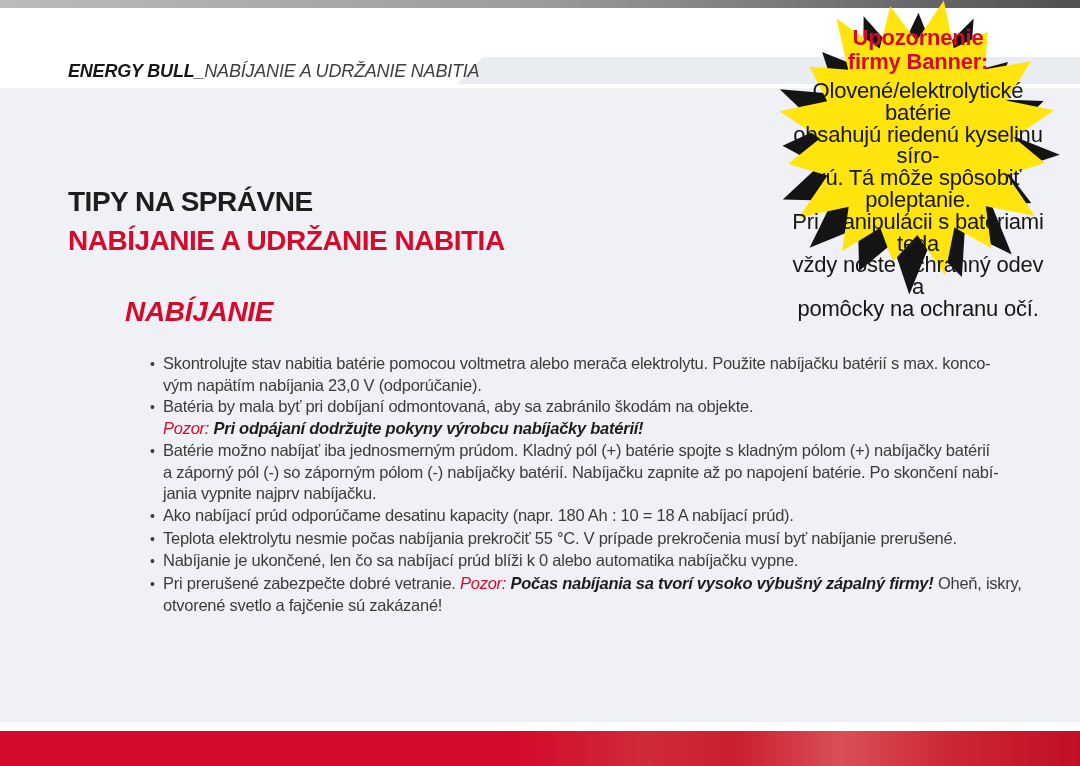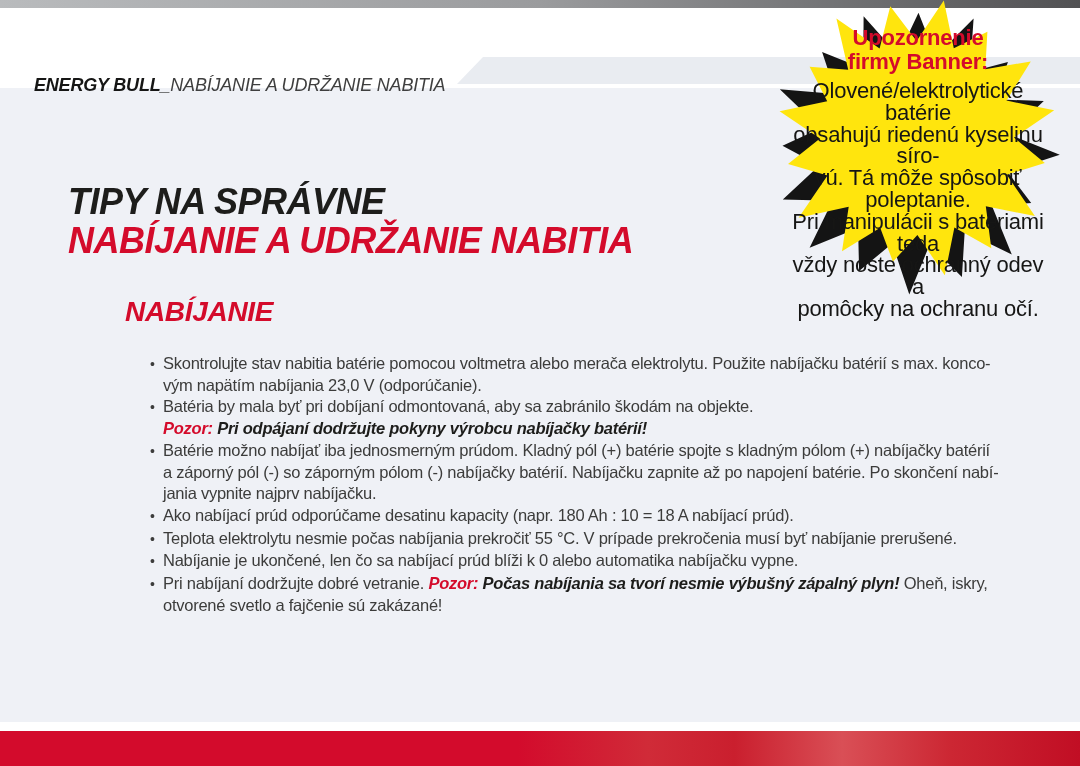--- a/index.html
+++ b/index.html
@@ -6,45 +6,45 @@
   .page{position:relative;width:1080px;height:766px;background:#ffffff;overflow:hidden;
         font-family:"Liberation Sans","DejaVu Sans",sans-serif;-webkit-font-smoothing:antialiased;}
 
   
   .top-bar{position:absolute;top:0;left:0;width:100%;height:8px;
            background:linear-gradient(90deg,#b9bbbd 0%,#9a9b9d 50%,#515153 100%);}
 
   
   .header-band{position:absolute;top:57px;left:0;width:100%;height:27px;background:#e9ecf1;
                clip-path:polygon(483px 0,100% 0,100% 100%,457px 100%);}
-  .header-text{position:absolute;top:61px;left:34px;font-size:18px;font-style:italic;white-space:nowrap;z-index:2;margin-top:14px;}
+  .header-text{position:absolute;top:61px;left:68px;font-size:18px;font-style:italic;white-space:nowrap;z-index:2;}
   .brand{font-weight:bold;color:#161615;letter-spacing:-0.2px;}
   .header-suffix{color:#3f3f3f;font-weight:400;letter-spacing:-0.2px;}
 
   
   .content-panel{position:absolute;top:88px;left:0;width:100%;height:634px;background:#eff1f6;}
 
   
-  .title{position:absolute;top:182px;left:68px;margin:0;font-size:36px;line-height:39px;
-         font-style:italic;font-weight:bold;letter-spacing:-0.5px;z-index:2;}
+  .title{position:absolute;top:182px;left:68px;margin:0;font-size:28px;line-height:39px;
+         font-weight:bold;letter-spacing:-0.5px;z-index:2;}
   .title-line1{display:block;color:#1d1d1b;}
   .title-line2{display:block;color:var(--brand_red);}
 
   
   .section-heading{position:absolute;top:296px;left:125px;margin:0;font-size:28px;
                    font-style:italic;font-weight:bold;color:var(--brand_red);letter-spacing:-0.3px;z-index:2;}
 
   
   .bullets{position:absolute;top:353px;left:150px;width:900px;margin:0;padding:0;list-style:none;
            font-size:16.5px;line-height:21.7px;letter-spacing:-0.25px;color:#3c3c3b;z-index:2;}
   .bullets li{display:flex;}
   .marker{flex:0 0 13px;width:13px;font-size:14px;padding-top:1px;color:#3c3c3b;}
   .btext{flex:1;white-space:pre;}
   .seg-normal{}
-  .seg-warn-label{color:var(--brand_red);font-weight:bold;font-style:italic;}
+  .seg-warn-label{color:var(--brand_red);font-weight:normal;font-style:italic;}
   .seg-warn-text{color:#1d1d1b;font-weight:bold;font-style:italic;margin-top:24px;}
 
   
   .badge{position:absolute;top:0;left:772px;width:292px;height:300px;z-index:3;}
   .badge svg{position:absolute;top:0;left:0;}
   .badge-content{position:absolute;top:26px;left:18px;right:18px;text-align:center;}
   .badge-title{font-size:22px;line-height:24px;font-weight:bold;color:var(--brand_red);
                white-space:pre-line;letter-spacing:-0.2px;}
   .badge-body{margin-top:6px;font-size:22px;line-height:21.8px;color:#161615;
               white-space:pre-line;letter-spacing:-0.2px;}
@@ -98,21 +98,21 @@
       <li>
         <span class="marker">•</span>
         <div class="btext"><span class="seg-normal">Teplota elektrolytu nesmie počas nabíjania prekročiť 55 °C. V prípade prekročenia musí byť nabíjanie prerušené.</span></div>
       </li>
       <li>
         <span class="marker">•</span>
         <div class="btext"><span class="seg-normal">Nabíjanie je ukončené, len čo sa nabíjací prúd blíži k 0 alebo automatika nabíjačku vypne.</span></div>
       </li>
       <li>
         <span class="marker">•</span>
-        <div class="btext"><span class="seg-normal">Pri nabíjaní dodržujte dobré vetranie. </span><span class="seg-warn-label">Pozor:</span><span class="seg-warn-text"> Počas nabíjania sa tvorí nesmie výbušný zápalný plyn!</span><span class="seg-normal"> Oheň, iskry,
+        <div class="btext"><span class="seg-normal">Pri prerušené zabezpečte dobré vetranie. </span><span class="seg-warn-label">Pozor:</span><span class="seg-warn-text"> Počas nabíjania sa tvorí vysoko výbušný zápalný firmy!</span><span class="seg-normal"> Oheň, iskry,
 otvorené svetlo a fajčenie sú zakázané!</span></div>
       </li>
     </ul>
 
   <div class="badge">
     <svg width="292" height="300" viewBox="0 0 292 300">
       <polygon points="271.8,101.1 236.7,134.4 287.8,154.8 235.5,171.8 259.2,203.1 220.0,205.9 239.8,254.4 192.7,231.5 189.9,277.1 157.6,244.7 137.3,294.4 120.2,243.5 87.1,271.1 86.1,228.0 37.6,247.8 60.5,200.7 10.8,199.4 47.3,165.6 10.5,145.7 48.5,128.2 7.8,89.2 64.0,94.1 50.1,51.9 91.3,68.5 91.6,16.2 126.4,55.3 146.5,12.8 163.8,56.5 201.6,18.4 197.9,72.0 235.9,62.0 223.5,99.3" fill="#141414"></polygon>
       <polygon points="282.2,110.2 242.0,137.6 272.8,162.9 234.8,174.8 262.9,216.1 213.8,206.3 219.3,248.3 182.4,227.5 172.8,275.2 145.4,235.0 120.9,261.7 108.2,227.8 70.0,251.2 76.7,206.8 26.6,217.8 55.5,175.4 16.0,164.1 48.0,138.4 7.6,111.2 55.2,101.2 37.6,66.8 76.2,69.7 64.4,18.4 107.6,48.5 118.3,6.3 144.6,41.0 171.8,0.6 181.8,48.2 215.4,31.8 213.3,69.2 258.8,61.4 234.5,100.6" fill="#ffe50d"></polygon>
     </svg>
     <div class="badge-content">

